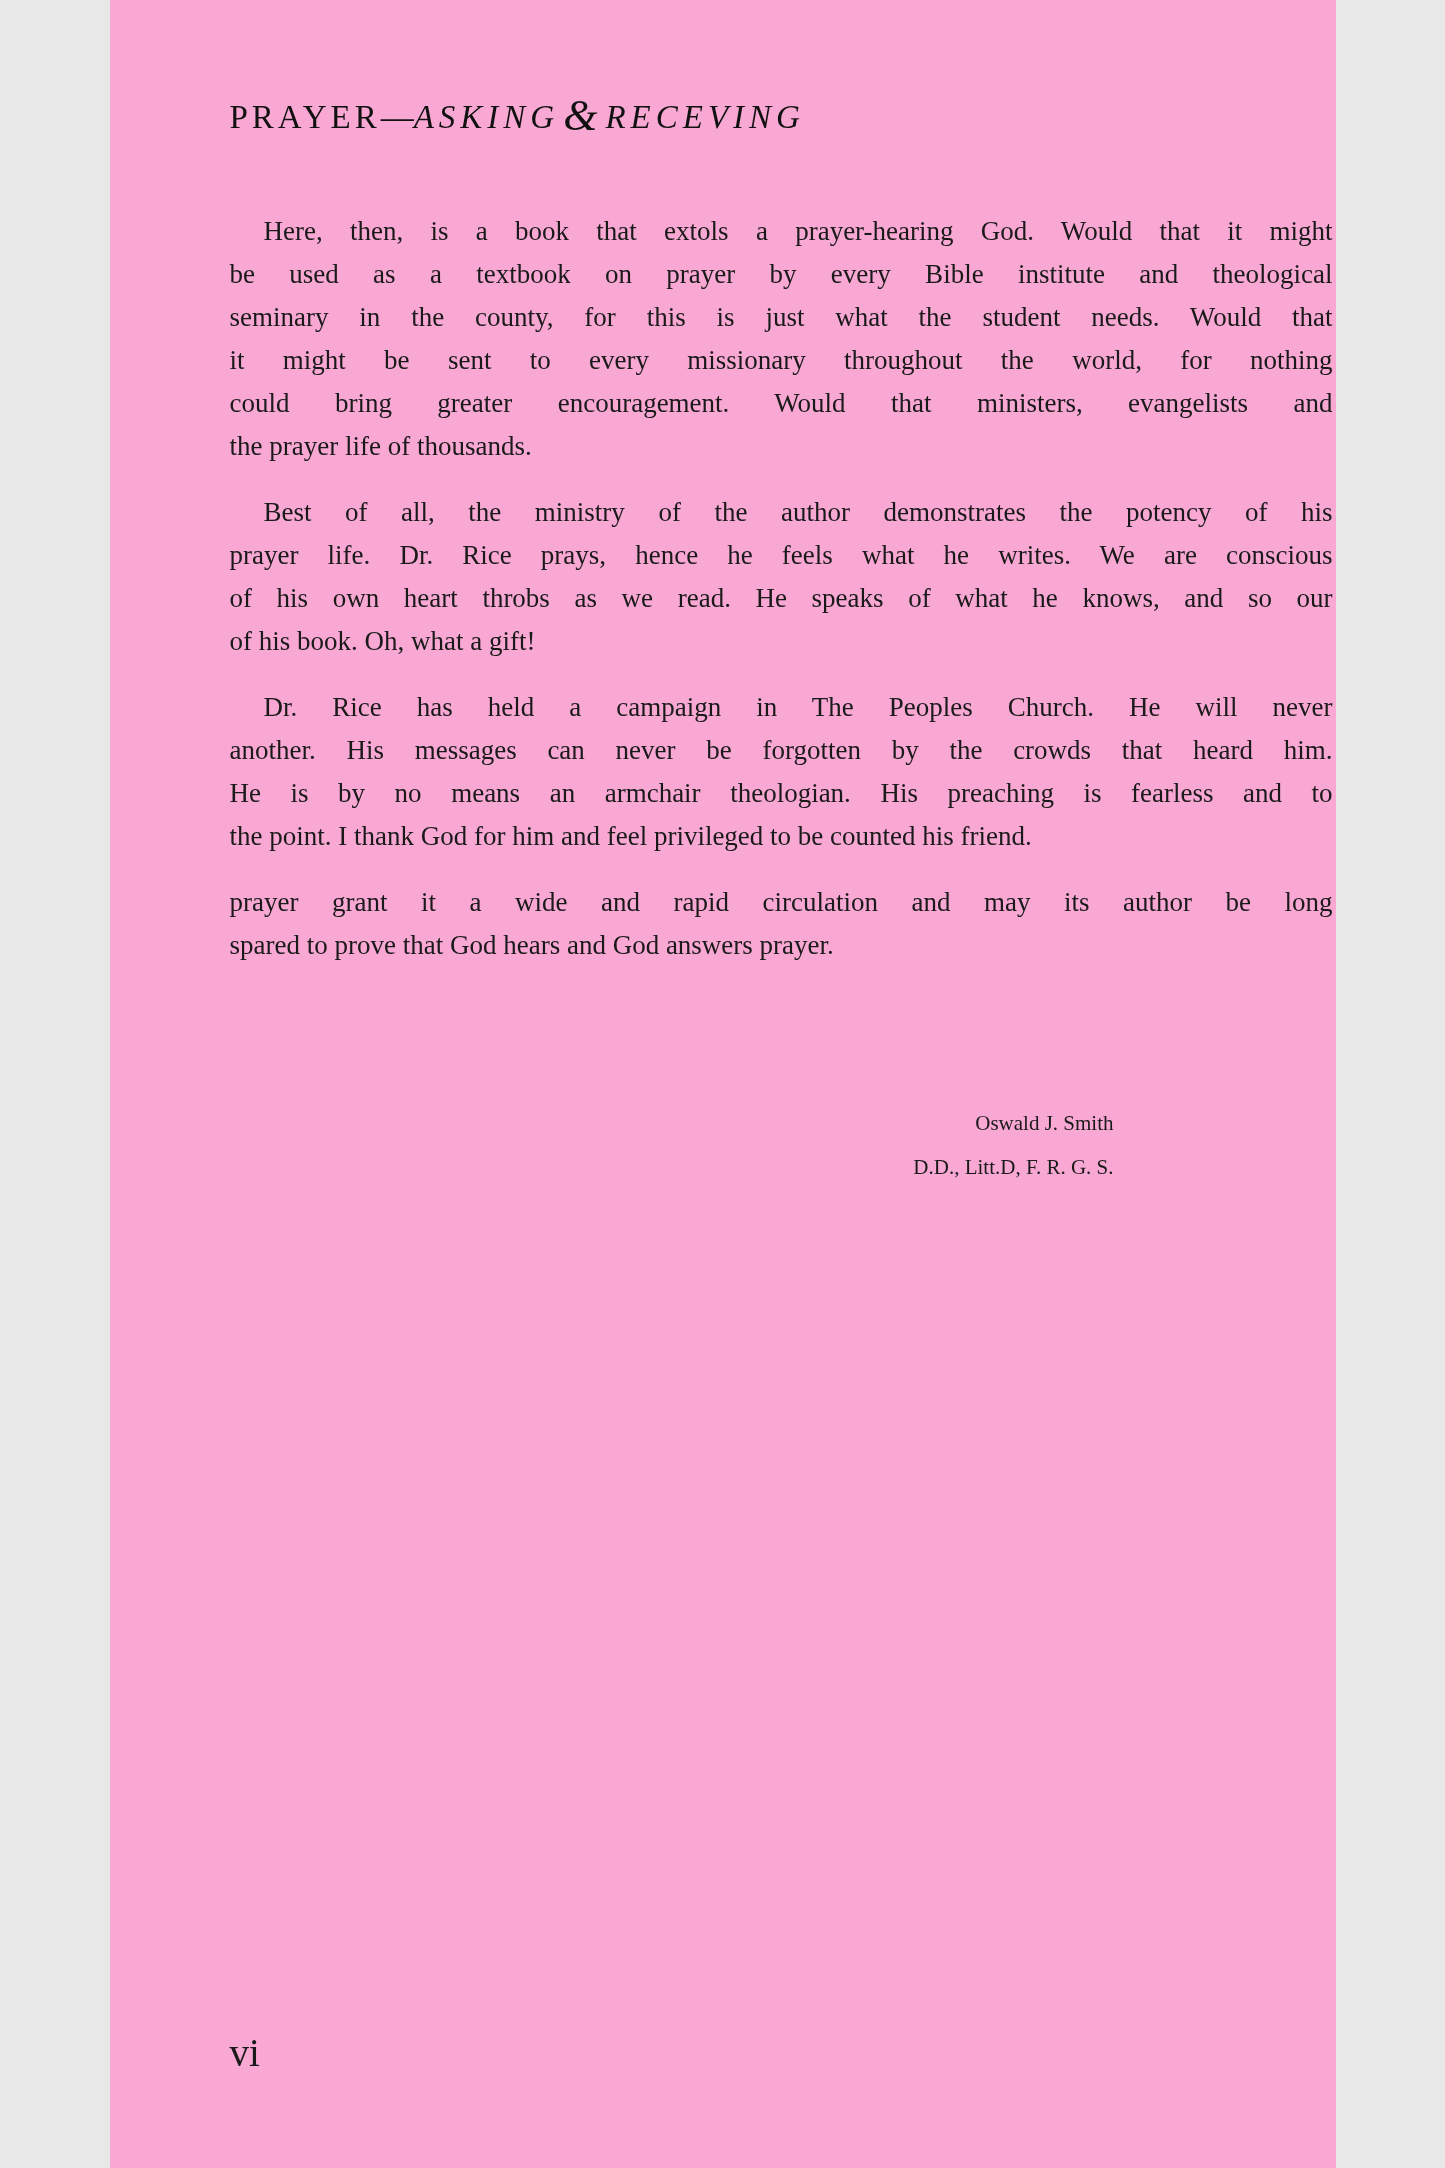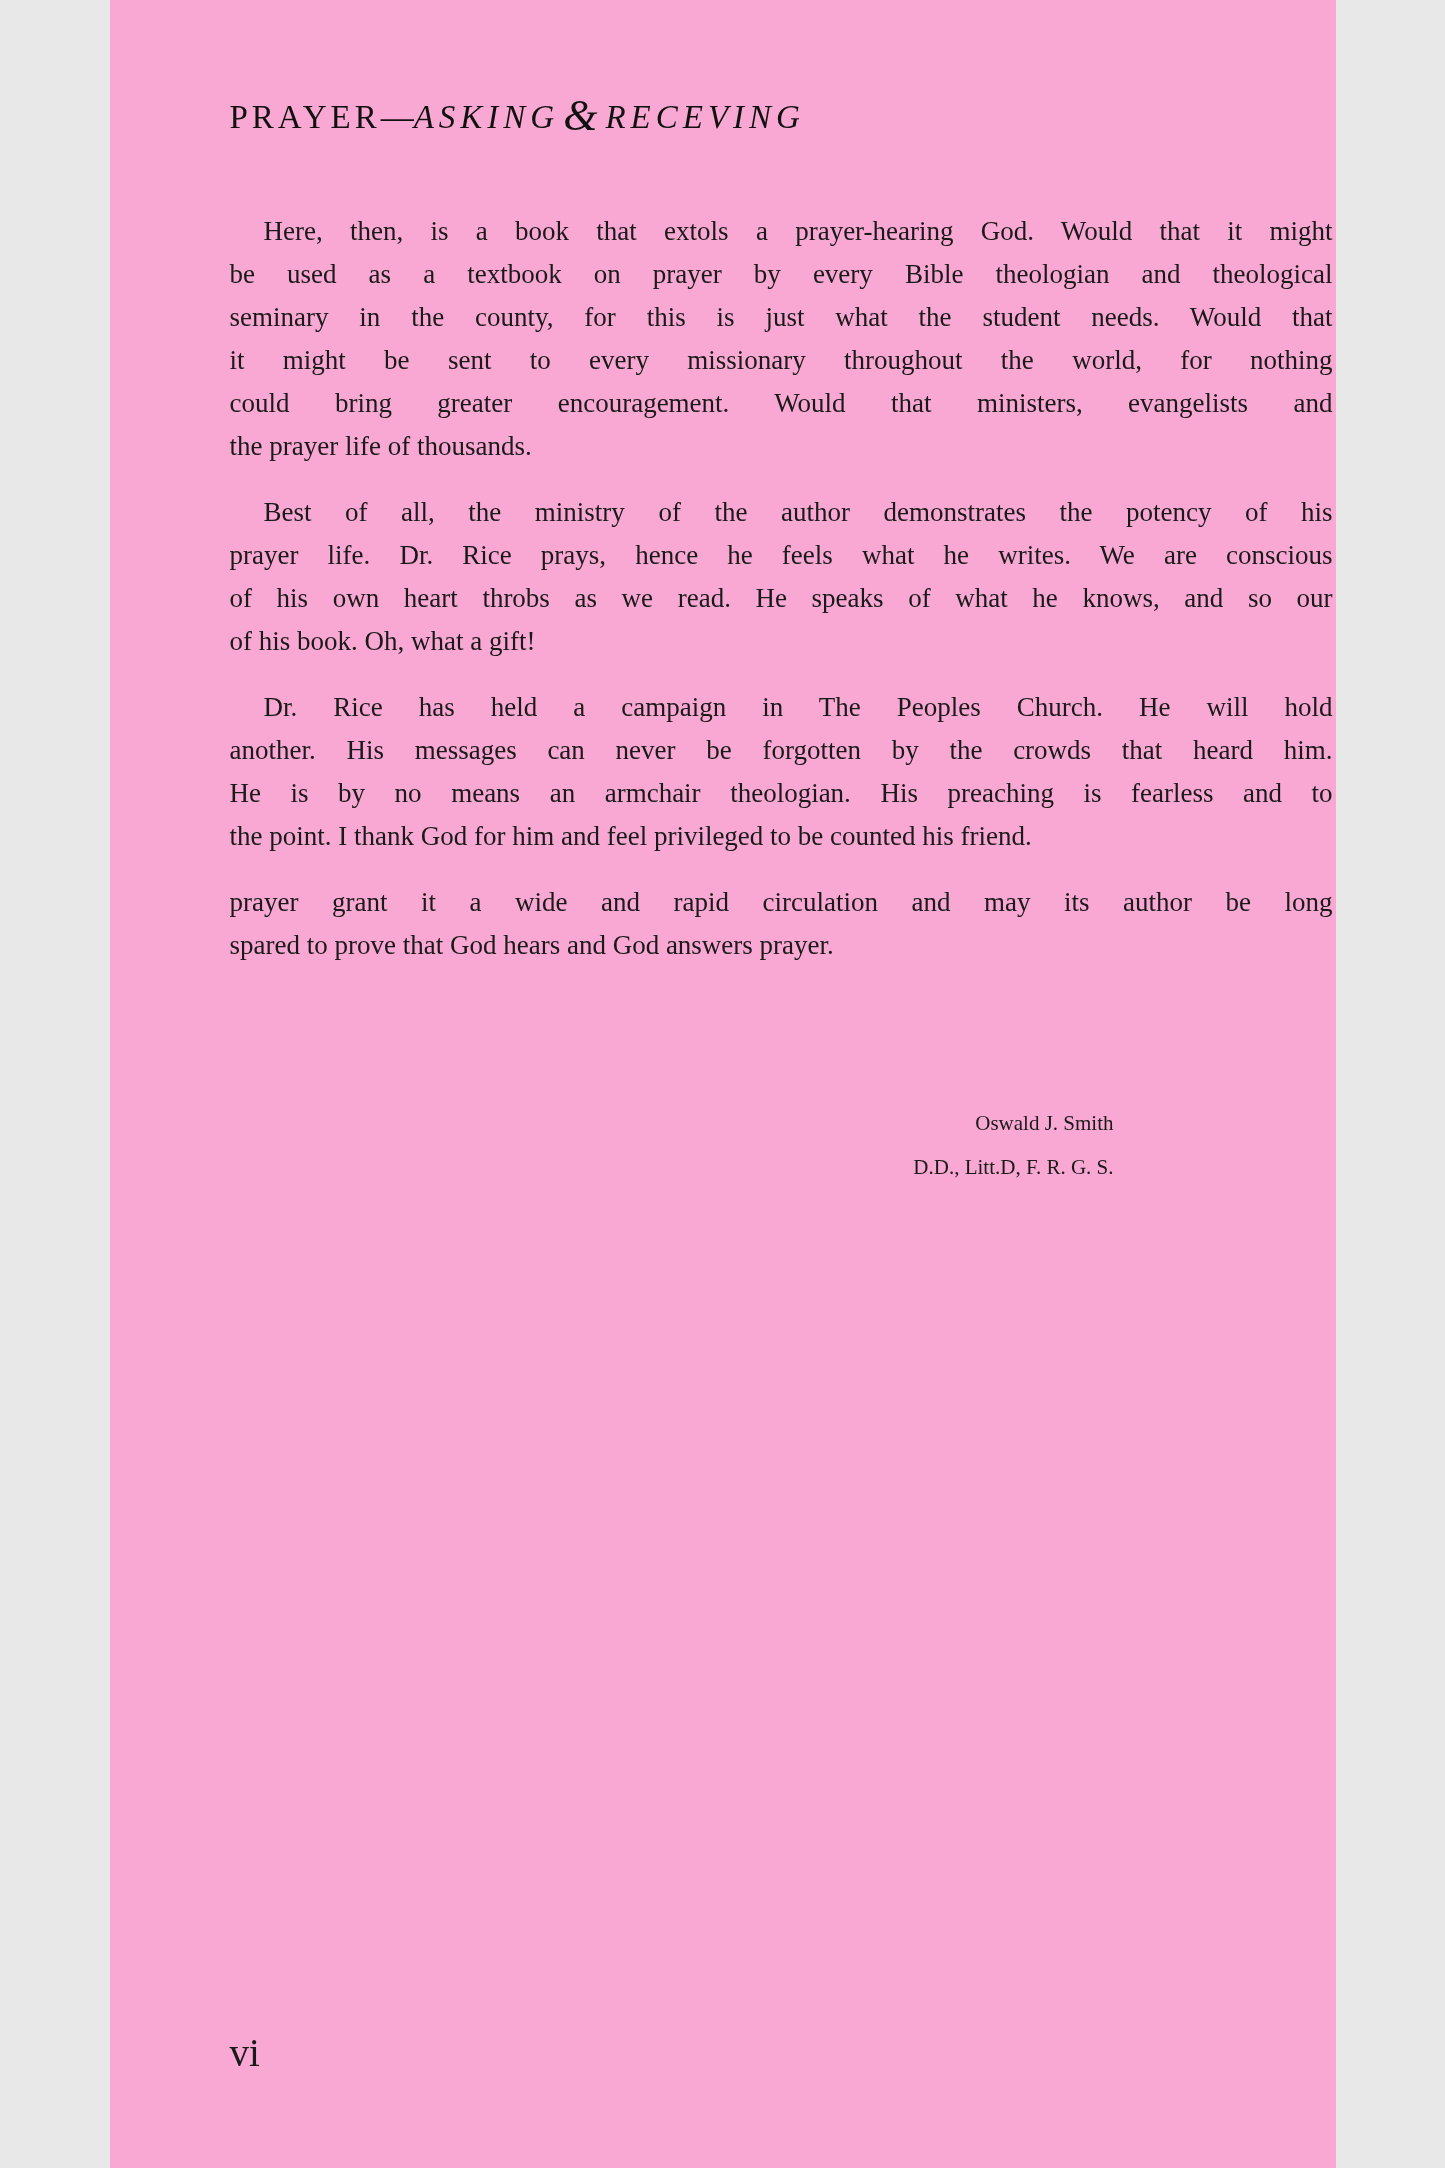--- a/index.html
+++ b/index.html
@@ -86,34 +86,34 @@
 
 <div class="page">
 
   <div class="running-header">
     <span class="rh-roman">PRAYER</span><span class="rh-dash">—</span><span class="rh-italic">ASKING</span><span class="rh-amp">&amp;</span><span class="rh-italic">RECEVING</span>
   </div>
 
   <div class="body-text">
       <div class="para">
         <div class="pline first">Here, then, is a book that extols a prayer-hearing God. Would that it might</div>
-        <div class="pline">be used as a textbook on prayer by every Bible theologian and theological</div>
+        <div class="pline">be used as a textbook on prayer by every Bible institute and theological</div>
         <div class="pline">seminary in the county, for this is just what the student needs. Would that</div>
         <div class="pline">it might be sent to every missionary throughout the world, for nothing</div>
         <div class="pline">could bring greater encouragement. Would that ministers, evangelists and</div>
         <div class="pline last">the prayer life of thousands.</div>
       </div>
       <div class="para">
         <div class="pline first">Best of all, the ministry of the author demonstrates the potency of his</div>
         <div class="pline">prayer life. Dr. Rice prays, hence he feels what he writes. We are conscious</div>
         <div class="pline">of his own heart throbs as we read. He speaks of what he knows, and so our</div>
         <div class="pline last">of his book. Oh, what a gift!</div>
       </div>
       <div class="para">
-        <div class="pline first">Dr. Rice has held a campaign in The Peoples Church. He will hold</div>
+        <div class="pline first">Dr. Rice has held a campaign in The Peoples Church. He will never</div>
         <div class="pline">another. His messages can never be forgotten by the crowds that heard him.</div>
         <div class="pline">He is by no means an armchair theologian. His preaching is fearless and to</div>
         <div class="pline last">the point. I thank God for him and feel privileged to be counted his friend.</div>
       </div>
       <div class="para">
         <div class="pline">prayer grant it a wide and rapid circulation and may its author be long</div>
         <div class="pline last">spared to prove that God hears and God answers prayer.</div>
       </div>
     </div>
 

